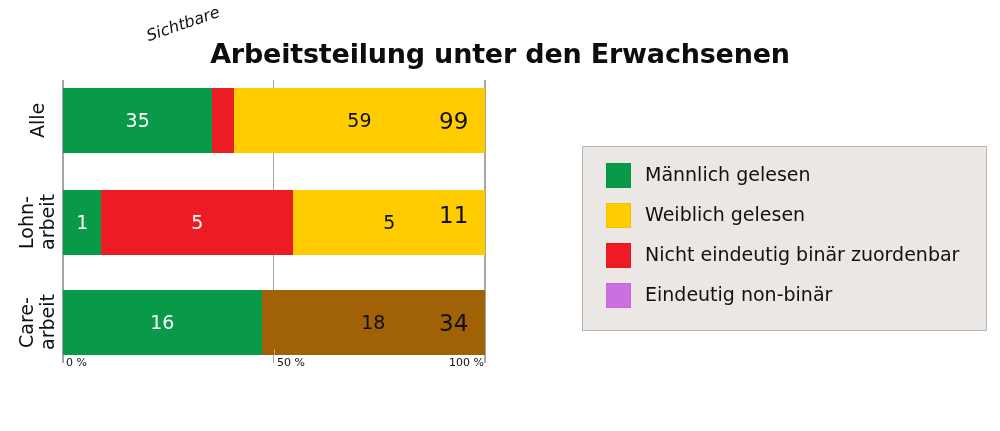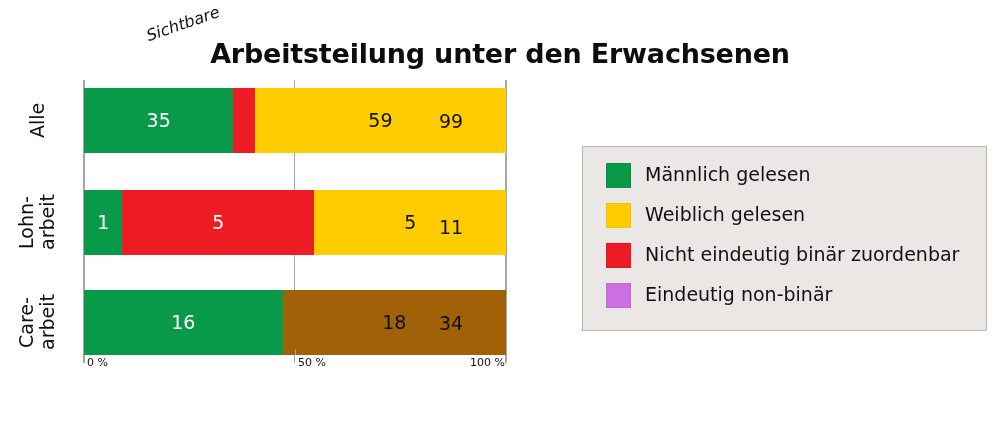--- a/index.html
+++ b/index.html
@@ -18,38 +18,38 @@
     line-height:32px;
   }
   .title-pre{
     position:absolute;left:150px;top:8px;
     font-size:16px;color:#111;font-style:italic;
     transform:rotate(-19deg);transform-origin:left bottom;
     white-space:nowrap;
   }
 
   
-  .chart{position:absolute;left:84px;top:88px;width:422px;height:267px;}
+  .chart{position:absolute;left:63px;top:88px;width:422px;height:267px;}
   .axis-left{position:absolute;left:-1px;top:-8px;width:1.6px;height:283px;background:#a6a6a6;}
   .axis-right{position:absolute;left:421px;top:-8px;width:1.6px;height:283px;background:#a6a6a6;}
   .grid50{position:absolute;left:210px;top:-8px;width:1.2px;height:283px;background:#a6a6a6;}
 
   .bar-row{position:absolute;left:0;width:422px;height:65px;display:flex;}
   .row0{top:0px;}
   .row1{top:102px;}
   .row2{top:202px;}
 
   .seg{height:65px;display:flex;align-items:center;justify-content:center;
        font-size:19px;line-height:19px;box-sizing:border-box;overflow:hidden;}
   .seg-label{user-select:none;}
 
   .total{
     position:absolute;left:430px;width:70px;height:65px;
     display:flex;align-items:center;justify-content:flex-start;
-    font-size:19px;color:#111;padding-left:9px;box-sizing:border-box;
+    font-size:23px;color:#111;padding-left:9px;box-sizing:border-box;
   }
 
   
   .ylab{
     position:absolute;width:70px;height:65px;
     display:flex;align-items:center;justify-content:center;
     font-size:19px;color:#111;text-align:center;line-height:21px;
     writing-mode:vertical-rl;transform:rotate(180deg);white-space:pre-line;
   }
 
@@ -126,21 +126,21 @@
   <div id="ylabels-host">
       <div class="ylab" style="left: 2px; top: 88px;">Alle</div>
       <div class="ylab" style="left: 2px; top: 190px;">Lohn-
 arbeit</div>
       <div class="ylab" style="left: 2px; top: 290px;">Care-
 arbeit</div>
     </div>
 
   <div id="totals-host">
       <div class="total" style="top: 88px;">99</div>
-      <div class="total" style="top: 194px;">11</div>
+      <div class="total" style="top: 182px;">11</div>
       <div class="total" style="top: 290px;">34</div>
     </div>
 
   <div class="legend">
     <div id="legend-host">
         <div class="legend-item">
           <div class="swatch" style="background: rgb(8, 153, 73);"></div>
           <div class="legend-text">Männlich gelesen</div>
         </div>
         <div class="legend-item">

